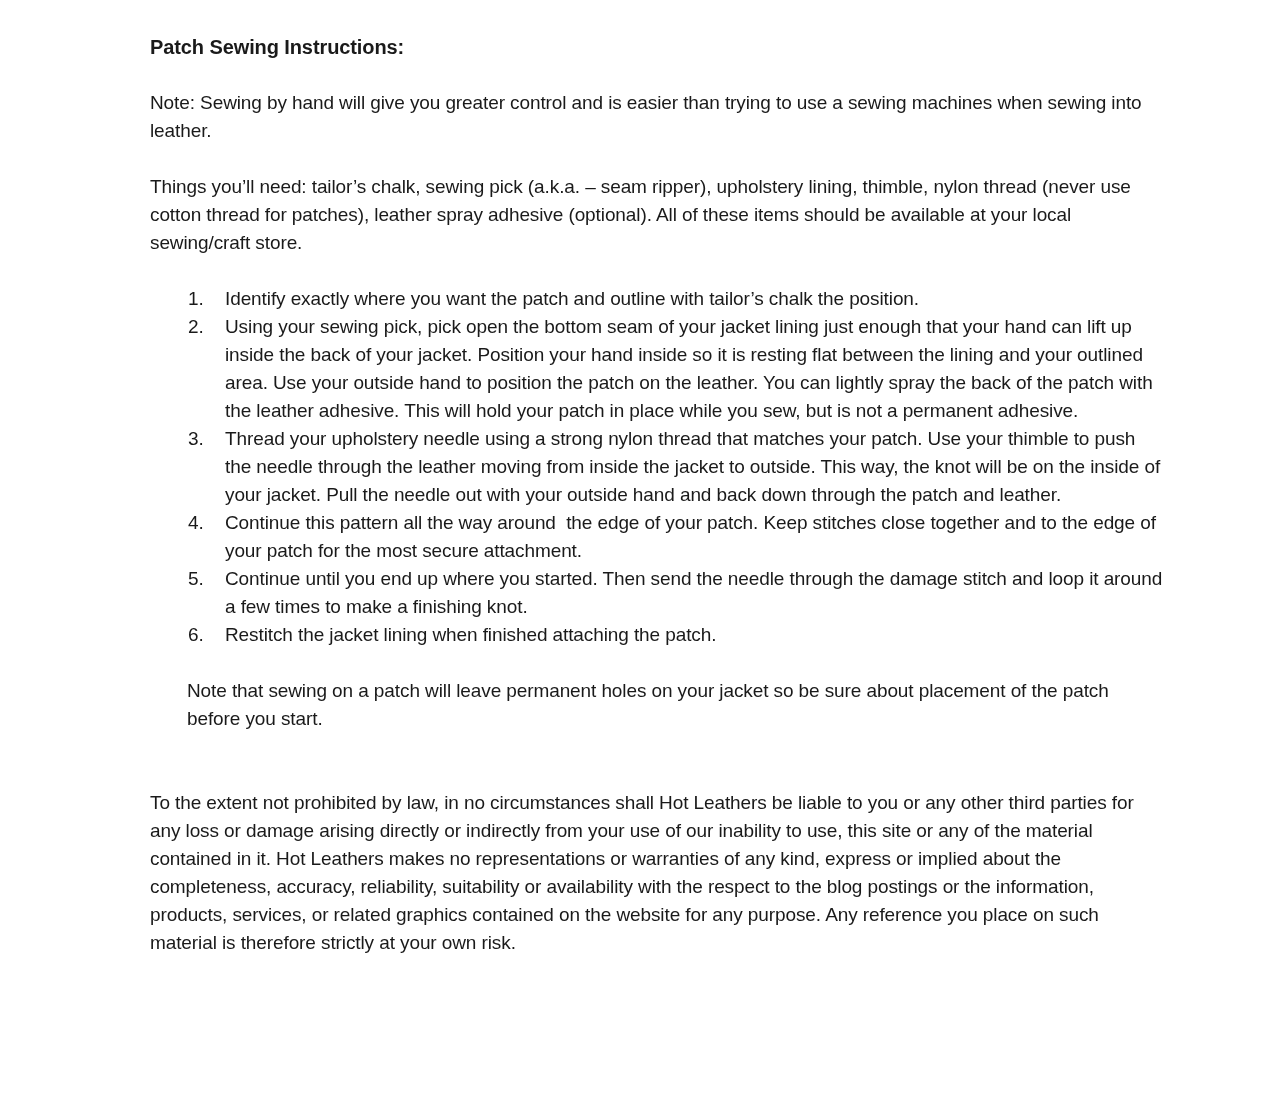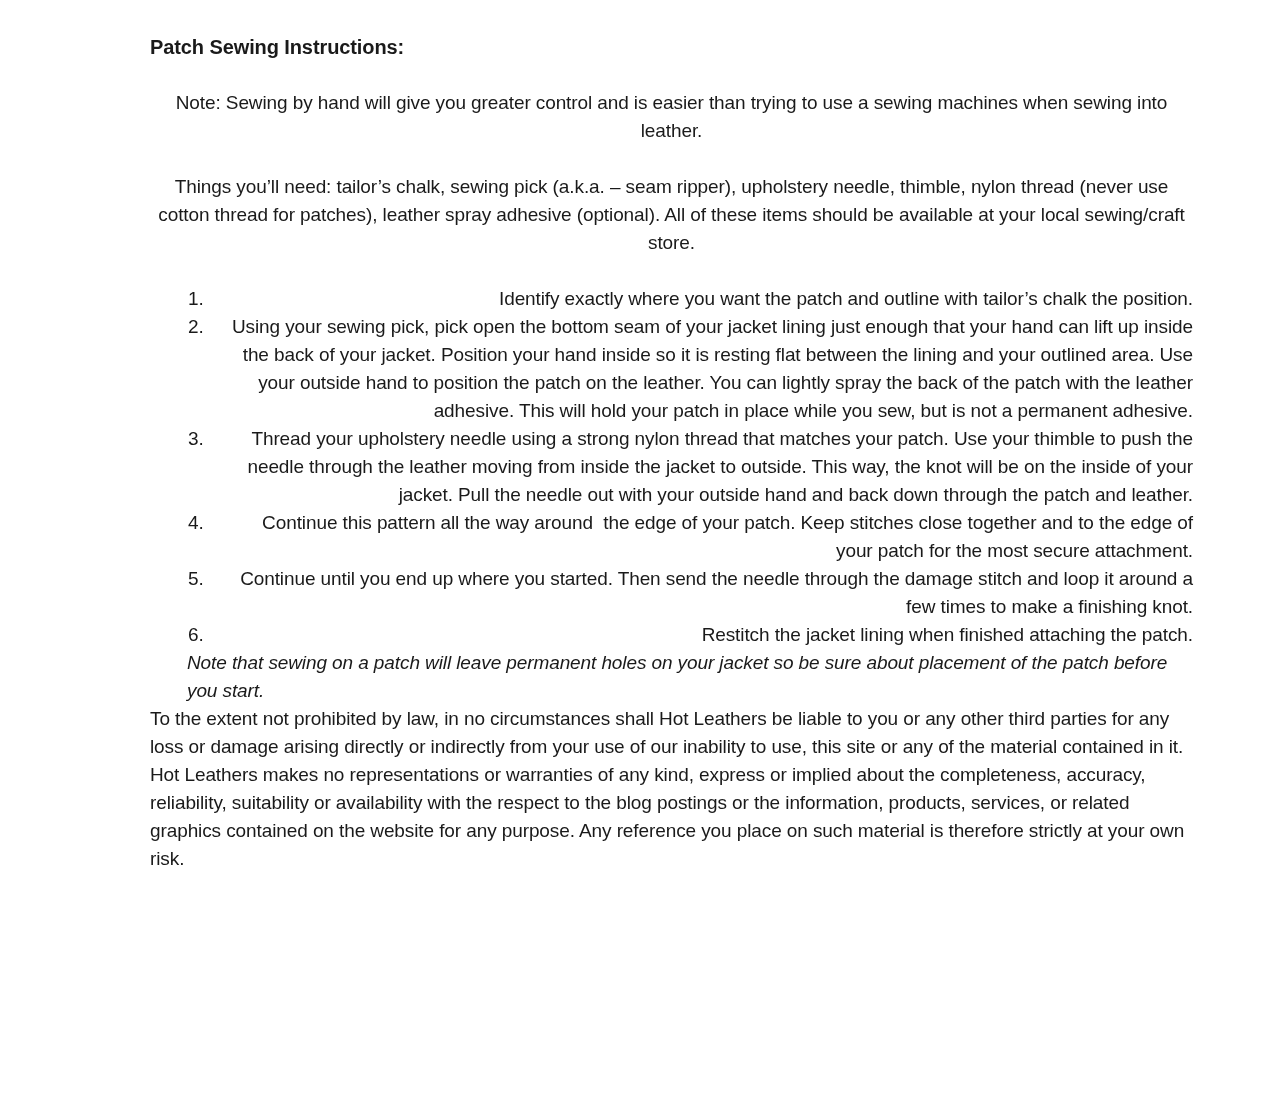--- a/index.html
+++ b/index.html
@@ -7,54 +7,53 @@
   .page {
     position: relative;
     width: 1275px;
     height: 1093px;
     background: #ffffff;
     color: #1a1a1a;
     font-family: "Liberation Sans", sans-serif;
     font-size: 19px;
     line-height: 28px;
     letter-spacing: -0.1px;
-    padding: 33px 82px 0 150px;
+    padding: 33px 112px 0 150px;
     overflow: hidden;
   }
   .doc-title {
     font-size: 20px;
     line-height: 28px;
     font-weight: bold;
   }
-  .para { margin-top: 28px; text-align: center; }
+  .para { margin-top: 28px; }
   .steps { margin-top: 28px; list-style: none; }
   .step { display: flex; }
   .step-num {
     flex: 0 0 auto;
     margin-left: 38px;
     width: 37px;
   }
   .step-text {
     flex: 1 1 auto;
     white-space: pre-wrap;
-    text-align: right;
   }
-  .notes-block { margin-left: 37px; font-style: italic; }
-  .disclaimer { }
+  .notes-block { margin-top: 28px; margin-left: 37px; }
+  .disclaimer { margin-top: 56px; }
 </style>
 </head>
 <body>
 
 <div class="page">
 
   <h1 class="doc-title">Patch Sewing Instructions:</h1>
 
   <p class="para">Note: Sewing by hand will give you greater control and is easier than trying to use a sewing machines when sewing into leather.</p>
 
-  <p class="para">Things you’ll need: tailor’s chalk, sewing pick (a.k.a. – seam ripper), upholstery needle, thimble, nylon thread (never use cotton thread for patches), leather spray adhesive (optional). All of these items should be available at your local sewing/craft store.</p>
+  <p class="para">Things you’ll need: tailor’s chalk, sewing pick (a.k.a. – seam ripper), upholstery lining, thimble, nylon thread (never use cotton thread for patches), leather spray adhesive (optional). All of these items should be available at your local sewing/craft store.</p>
 
   <ol class="steps">
     <li class="step">
       <span class="step-num">1.</span>
       <span class="step-text">Identify exactly where you want the patch and outline with tailor’s chalk the position.</span>
     </li>
     <li class="step">
       <span class="step-num">2.</span>
       <span class="step-text">Using your sewing pick, pick open the bottom seam of your jacket lining just enough that your hand can lift up inside the back of your jacket. Position your hand inside so it is resting flat between the lining and your outlined area. Use your outside hand to position the patch on the leather. You can lightly spray the back of the patch with the leather adhesive. This will hold your patch in place while you sew, but is not a permanent adhesive.</span>
     </li>

